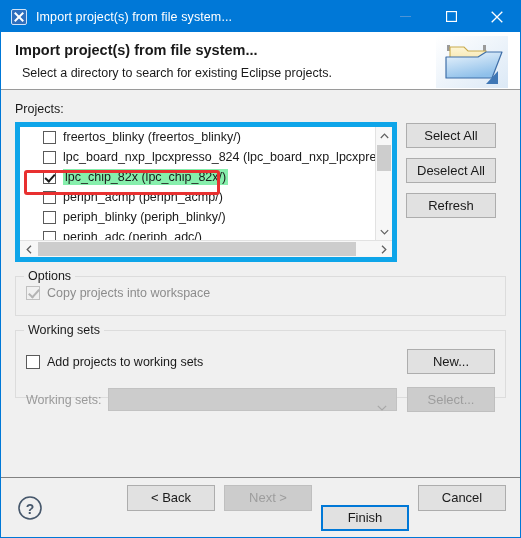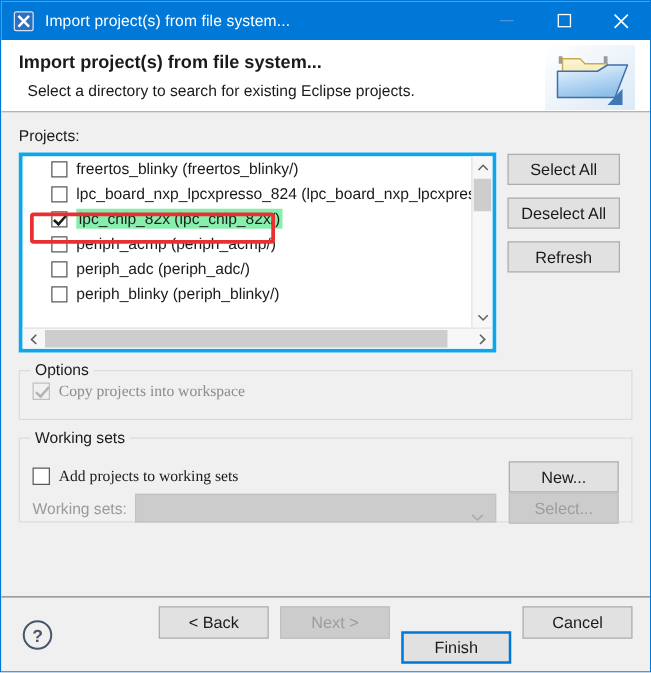--- a/index.html
+++ b/index.html
@@ -122,23 +122,23 @@
     padding-bottom: 6px;
   }
 
   .list-area {
     display: flex;
     align-items: flex-start;
   }
 
   .listbox {
     width: 382px;
-    height: 160px;
+    height: 140px;
     background: #ffffff;
-    border: 3px solid #0ea5e9;
+    border: 5px solid #0ea5e9;
     box-sizing: border-box;
     position: relative;
     overflow: hidden;
     flex: none;
   }
   .list-inner {
     position: absolute;
     left: 0; top: 0;
     right: 17px;
     bottom: 17px;
@@ -288,21 +288,20 @@
     padding: 0 4px;
     font-size: 12.5px;
     color: #1a1a1a;
   }
   .group.options { height: 40px; padding-top: 9px; }
   .group.working { height: 68px; padding-top: 18px; }
 
   .check-line {
     display: flex;
     align-items: flex-start;
-    font-family: Liberation Serif, serif;
   }
   .cb-big {
     width: 14px;
     height: 14px;
     border: 1px solid #5a5a5a;
     background: #ffffff;
     box-sizing: border-box;
     margin-right: 7px;
     flex: none;
     position: relative;
@@ -321,21 +320,21 @@
     border: solid #b4b4b4;
     border-width: 0 2px 2px 0;
     transform: rotate(42deg);
   }
   .ck-label { font-size: 12.5px; color: #1a1a1a; }
   .ck-label.dis { color: #8c8c8c; }
 
   .ws-row {
     display: flex;
     align-items: center;
-    margin-top: 0;
+    margin-top: 13px;
   }
   .ws-label {
     font-size: 12.5px;
     color: #9a9a9a;
     width: 82px;
     flex: none;
   }
   .combo {
     flex: 1;
     height: 23px;
@@ -475,26 +474,26 @@
             <span class="row-label">lpc_chip_82x (lpc_chip_82x/)</span>
           </div>
 
           <div class="list-row">
             <span class="cb"></span>
             <span class="row-label">periph_acmp (periph_acmp/)</span>
           </div>
 
           <div class="list-row">
             <span class="cb"></span>
-            <span class="row-label">periph_adc (periph_adc/)</span>
+            <span class="row-label">periph_blinky (periph_blinky/)</span>
           </div>
 
           <div class="list-row">
             <span class="cb"></span>
-            <span class="row-label">periph_blinky (periph_blinky/)</span>
+            <span class="row-label">periph_adc (periph_adc/)</span>
           </div>
 
           <div class="list-row">
             
             
           </div>
 
         </div>
 
         <div class="vscroll">

